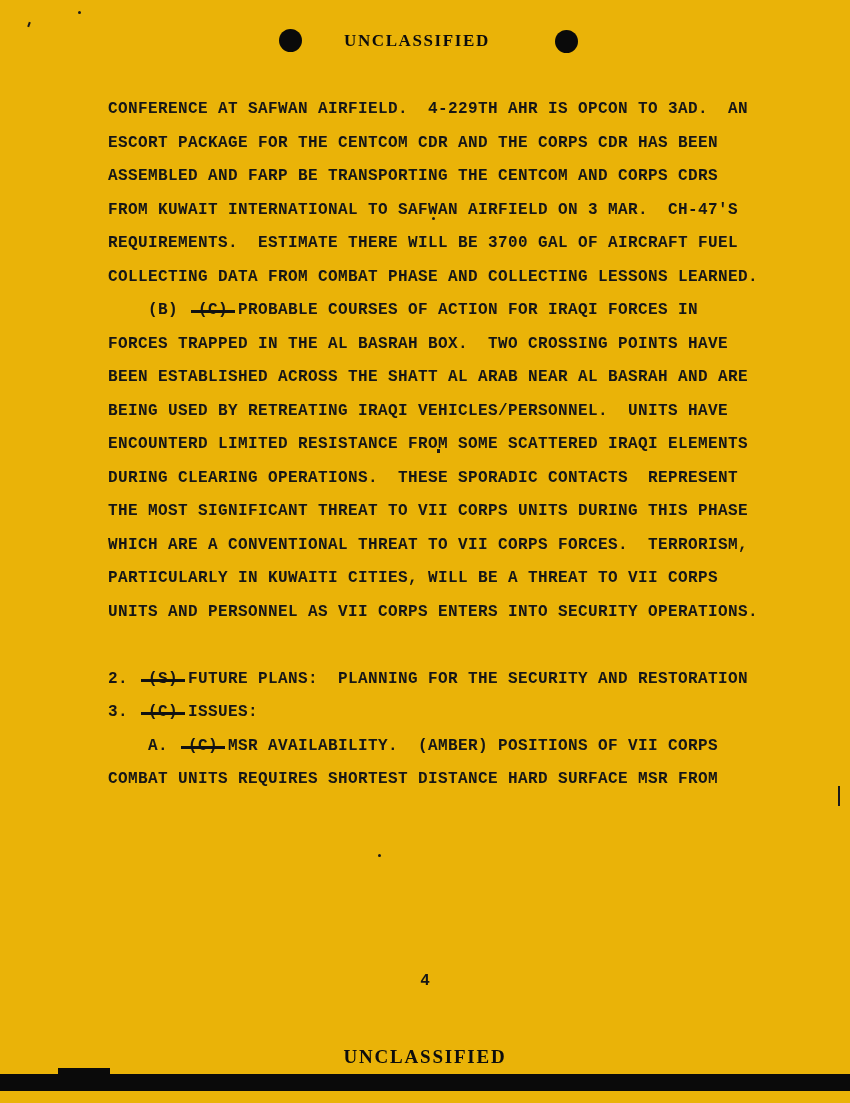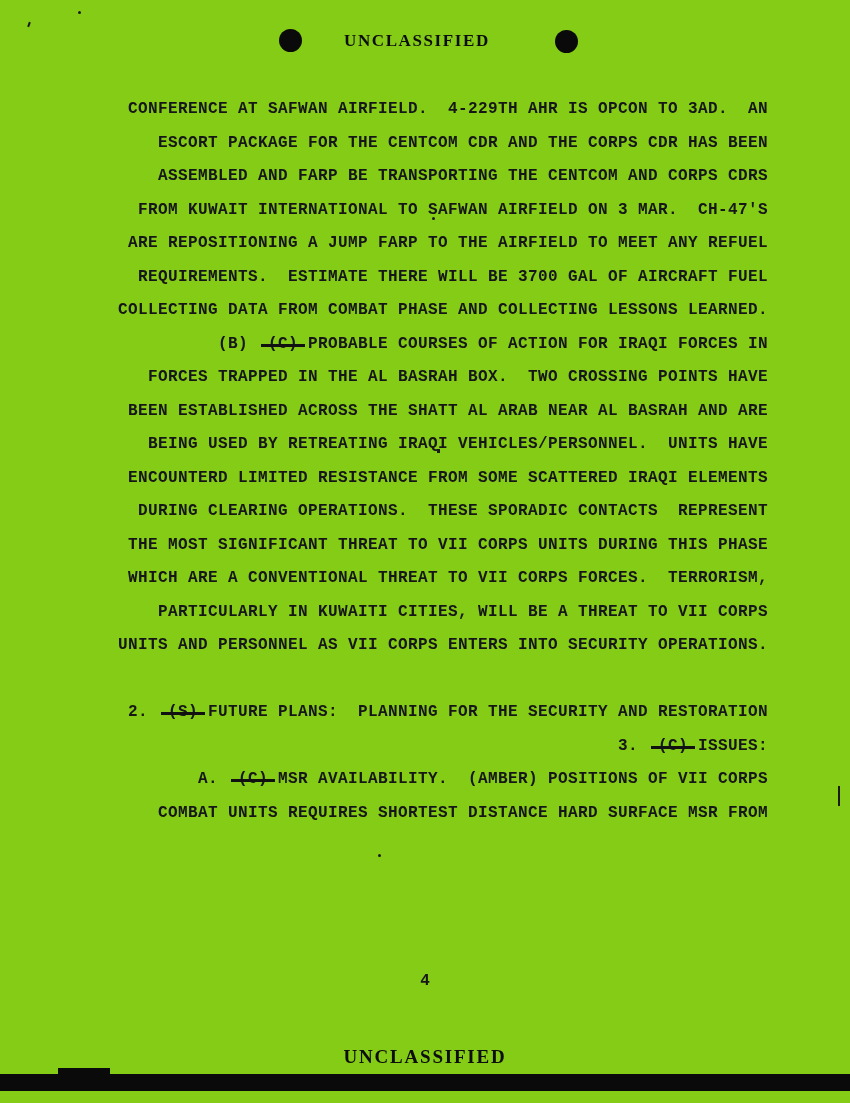--- a/index.html
+++ b/index.html
@@ -5,21 +5,21 @@
   html, body {
     margin: 0;
     padding: 0;
     background: #e8e8e8;
   }
   .page {
     position: relative;
     width: 850px;
     height: 1103px;
     margin: 0 auto;
-    background: #84cc16;
+    background: #eab308;
     overflow: hidden;
     color: #141414;
   }
   
   .hole {
     position: absolute;
     width: 23px;
     height: 23px;
     border-radius: 50%;
     background: #0a0a0a;
@@ -55,21 +55,20 @@
     font-family: "Liberation Mono", "DejaVu Sans Mono", monospace;
     font-weight: 700;
     font-size: 16px;
     letter-spacing: 0.4px;
     color: #161616;
   }
   .text-line {
     white-space: pre;
     height: 33.5px;
     line-height: 33.5px;
-    text-align: right;
   }
   .strike {
     position: relative;
     white-space: pre;
     display: inline-block;
   }
   .strike::after {
     content: "";
     position: absolute;
     left: -7px;
@@ -131,21 +130,20 @@
 
   <div class="hole hole-left"></div>
   <div class="classification top">UNCLASSIFIED</div>
   <div class="hole hole-right"></div>
 
   <div class="doc-body">
       <div class="text-line"><span>CONFERENCE AT SAFWAN AIRFIELD.  4-229TH AHR IS OPCON TO 3AD.  AN</span></div>
       <div class="text-line"><span>ESCORT PACKAGE FOR THE CENTCOM CDR AND THE CORPS CDR HAS BEEN</span></div>
       <div class="text-line"><span>ASSEMBLED AND FARP BE TRANSPORTING THE CENTCOM AND CORPS CDRS</span></div>
       <div class="text-line"><span>FROM KUWAIT INTERNATIONAL TO SAFWAN AIRFIELD ON 3 MAR.  CH-47'S</span></div>
-      <div class="text-line"><span>ARE REPOSITIONING A JUMP FARP TO THE AIRFIELD TO MEET ANY REFUEL</span></div>
       <div class="text-line"><span>REQUIREMENTS.  ESTIMATE THERE WILL BE 3700 GAL OF AIRCRAFT FUEL</span></div>
       <div class="text-line"><span>COLLECTING DATA FROM COMBAT PHASE AND COLLECTING LESSONS LEARNED.</span></div>
       <div class="text-line"><span>    (B)  </span><span class="strike">(C)</span><span> PROBABLE COURSES OF ACTION FOR IRAQI FORCES IN</span></div>
       <div class="text-line"><span>FORCES TRAPPED IN THE AL BASRAH BOX.  TWO CROSSING POINTS HAVE</span></div>
       <div class="text-line"><span>BEEN ESTABLISHED ACROSS THE SHATT AL ARAB NEAR AL BASRAH AND ARE</span></div>
       <div class="text-line"><span>BEING USED BY RETREATING IRAQI VEHICLES/PERSONNEL.  UNITS HAVE</span></div>
       <div class="text-line"><span>ENCOUNTERD LIMITED RESISTANCE FROM SOME SCATTERED IRAQI ELEMENTS</span></div>
       <div class="text-line"><span>DURING CLEARING OPERATIONS.  THESE SPORADIC CONTACTS  REPRESENT</span></div>
       <div class="text-line"><span>THE MOST SIGNIFICANT THREAT TO VII CORPS UNITS DURING THIS PHASE</span></div>
       <div class="text-line"><span>WHICH ARE A CONVENTIONAL THREAT TO VII CORPS FORCES.  TERRORISM,</span></div>

